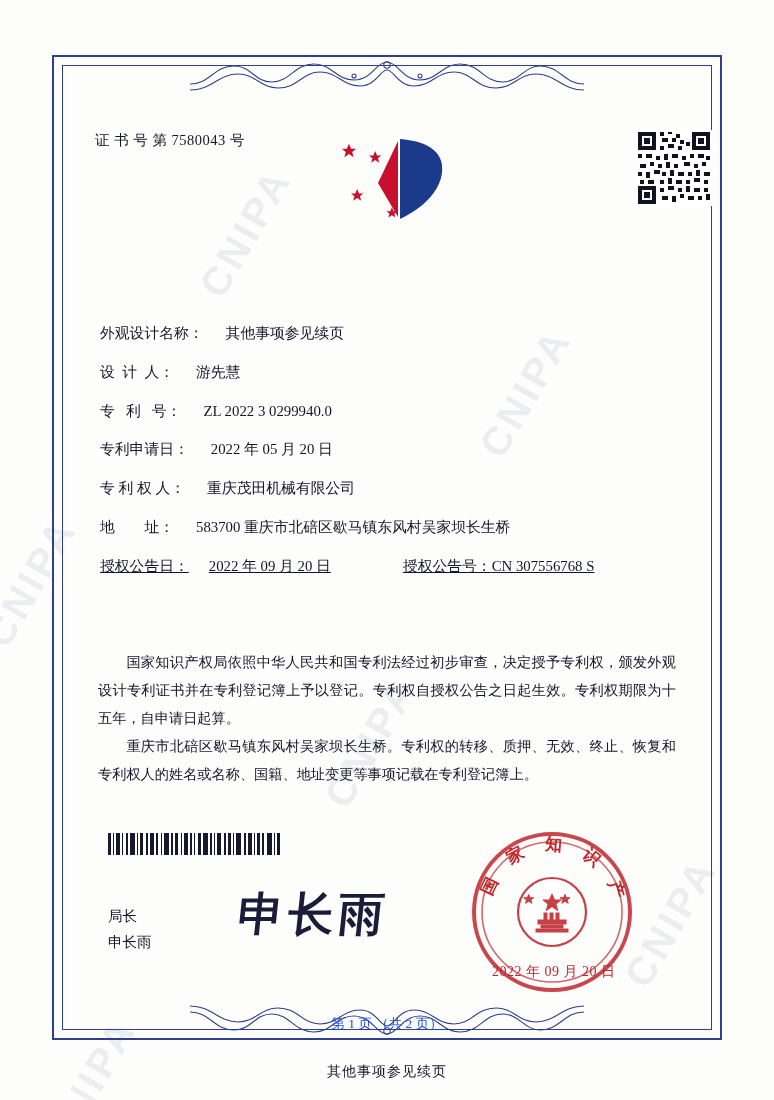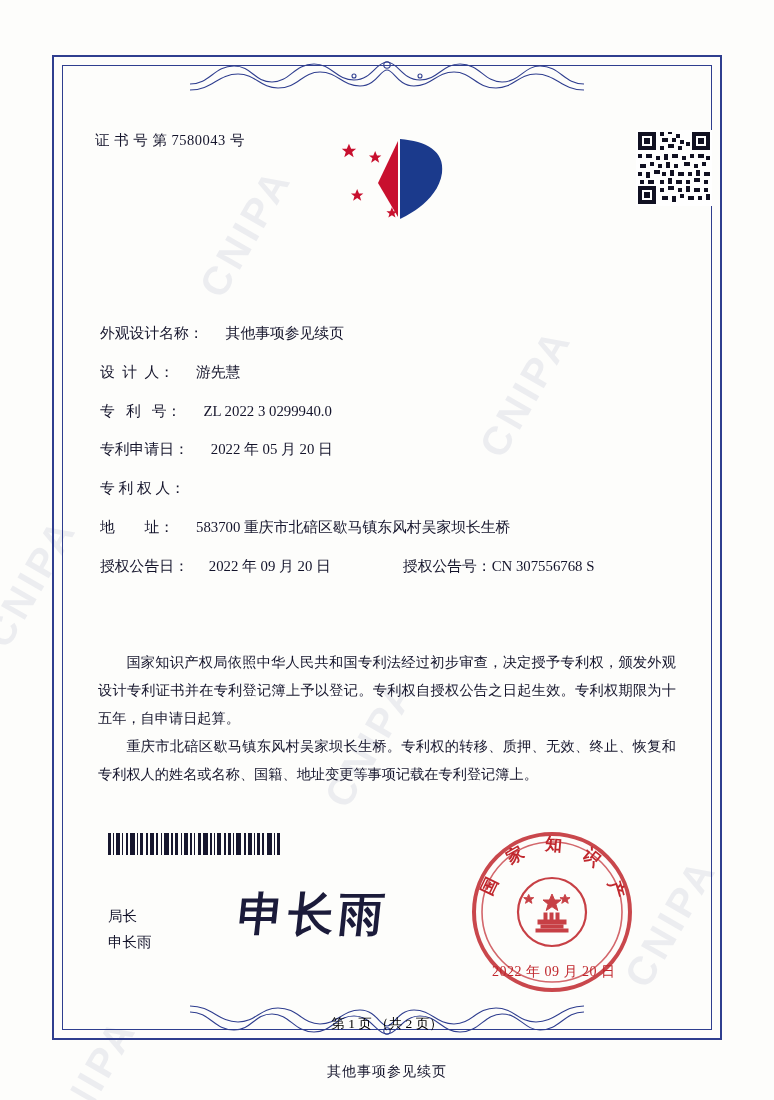--- a/index.html
+++ b/index.html
@@ -115,21 +115,21 @@
     gap: 20px;
   }
   .flabel {
     white-space: pre;
     flex: 0 0 auto;
   }
   .fvalue {
     margin-left: 2px;
     flex: 1 1 auto;
   }
-  .frow.split { margin-bottom: 24px; }
+  .frow.split { margin-bottom: 24px; text-decoration: underline; }
   .frow .right-group {
     margin-left: 52px;
     display: flex;
     align-items: baseline;
   }
 
   
   .paras {
     position: absolute;
     left: 98px; top: 648px;
@@ -190,21 +190,21 @@
     color: #c0272d;
     letter-spacing: 0.5px;
     font-family: "Liberation Serif", serif;
   }
 
   .page-no {
     position: absolute;
     left: 0; right: 0; top: 1015px;
     text-align: center;
     font-size: 13.5px;
-    color: #000000;
+    color: #1d4ed8;
   }
   .footer-note {
     position: absolute;
     left: 0; right: 0; top: 1063px;
     text-align: center;
     font-size: 14px;
     color: #14142b;
     letter-spacing: 1px;
   }
 </style>
@@ -349,20 +349,21 @@
     <div class="frow">
       <span class="flabel">专   利   号：</span>
       <span class="fvalue">ZL 2022 3 0299940.0</span>
     </div>
     <div class="frow">
       <span class="flabel">专利申请日：</span>
       <span class="fvalue">2022 年 05 月 20 日</span>
     </div>
     <div class="frow">
       <span class="flabel">专 利 权 人：</span>
+      <span class="fvalue">重庆茂田机械有限公司</span>
     </div>
     <div class="frow">
       <span class="flabel">地        址：</span>
       <span class="fvalue">583700 重庆市北碚区歇马镇东风村吴家坝长生桥</span>
     </div>
     <div class="frow split">
       <span class="flabel">授权公告日：</span>
       <span>2022 年 09 月 20 日</span>
       <span class="right-group">
         <span class="flabel">授权公告号：</span>

